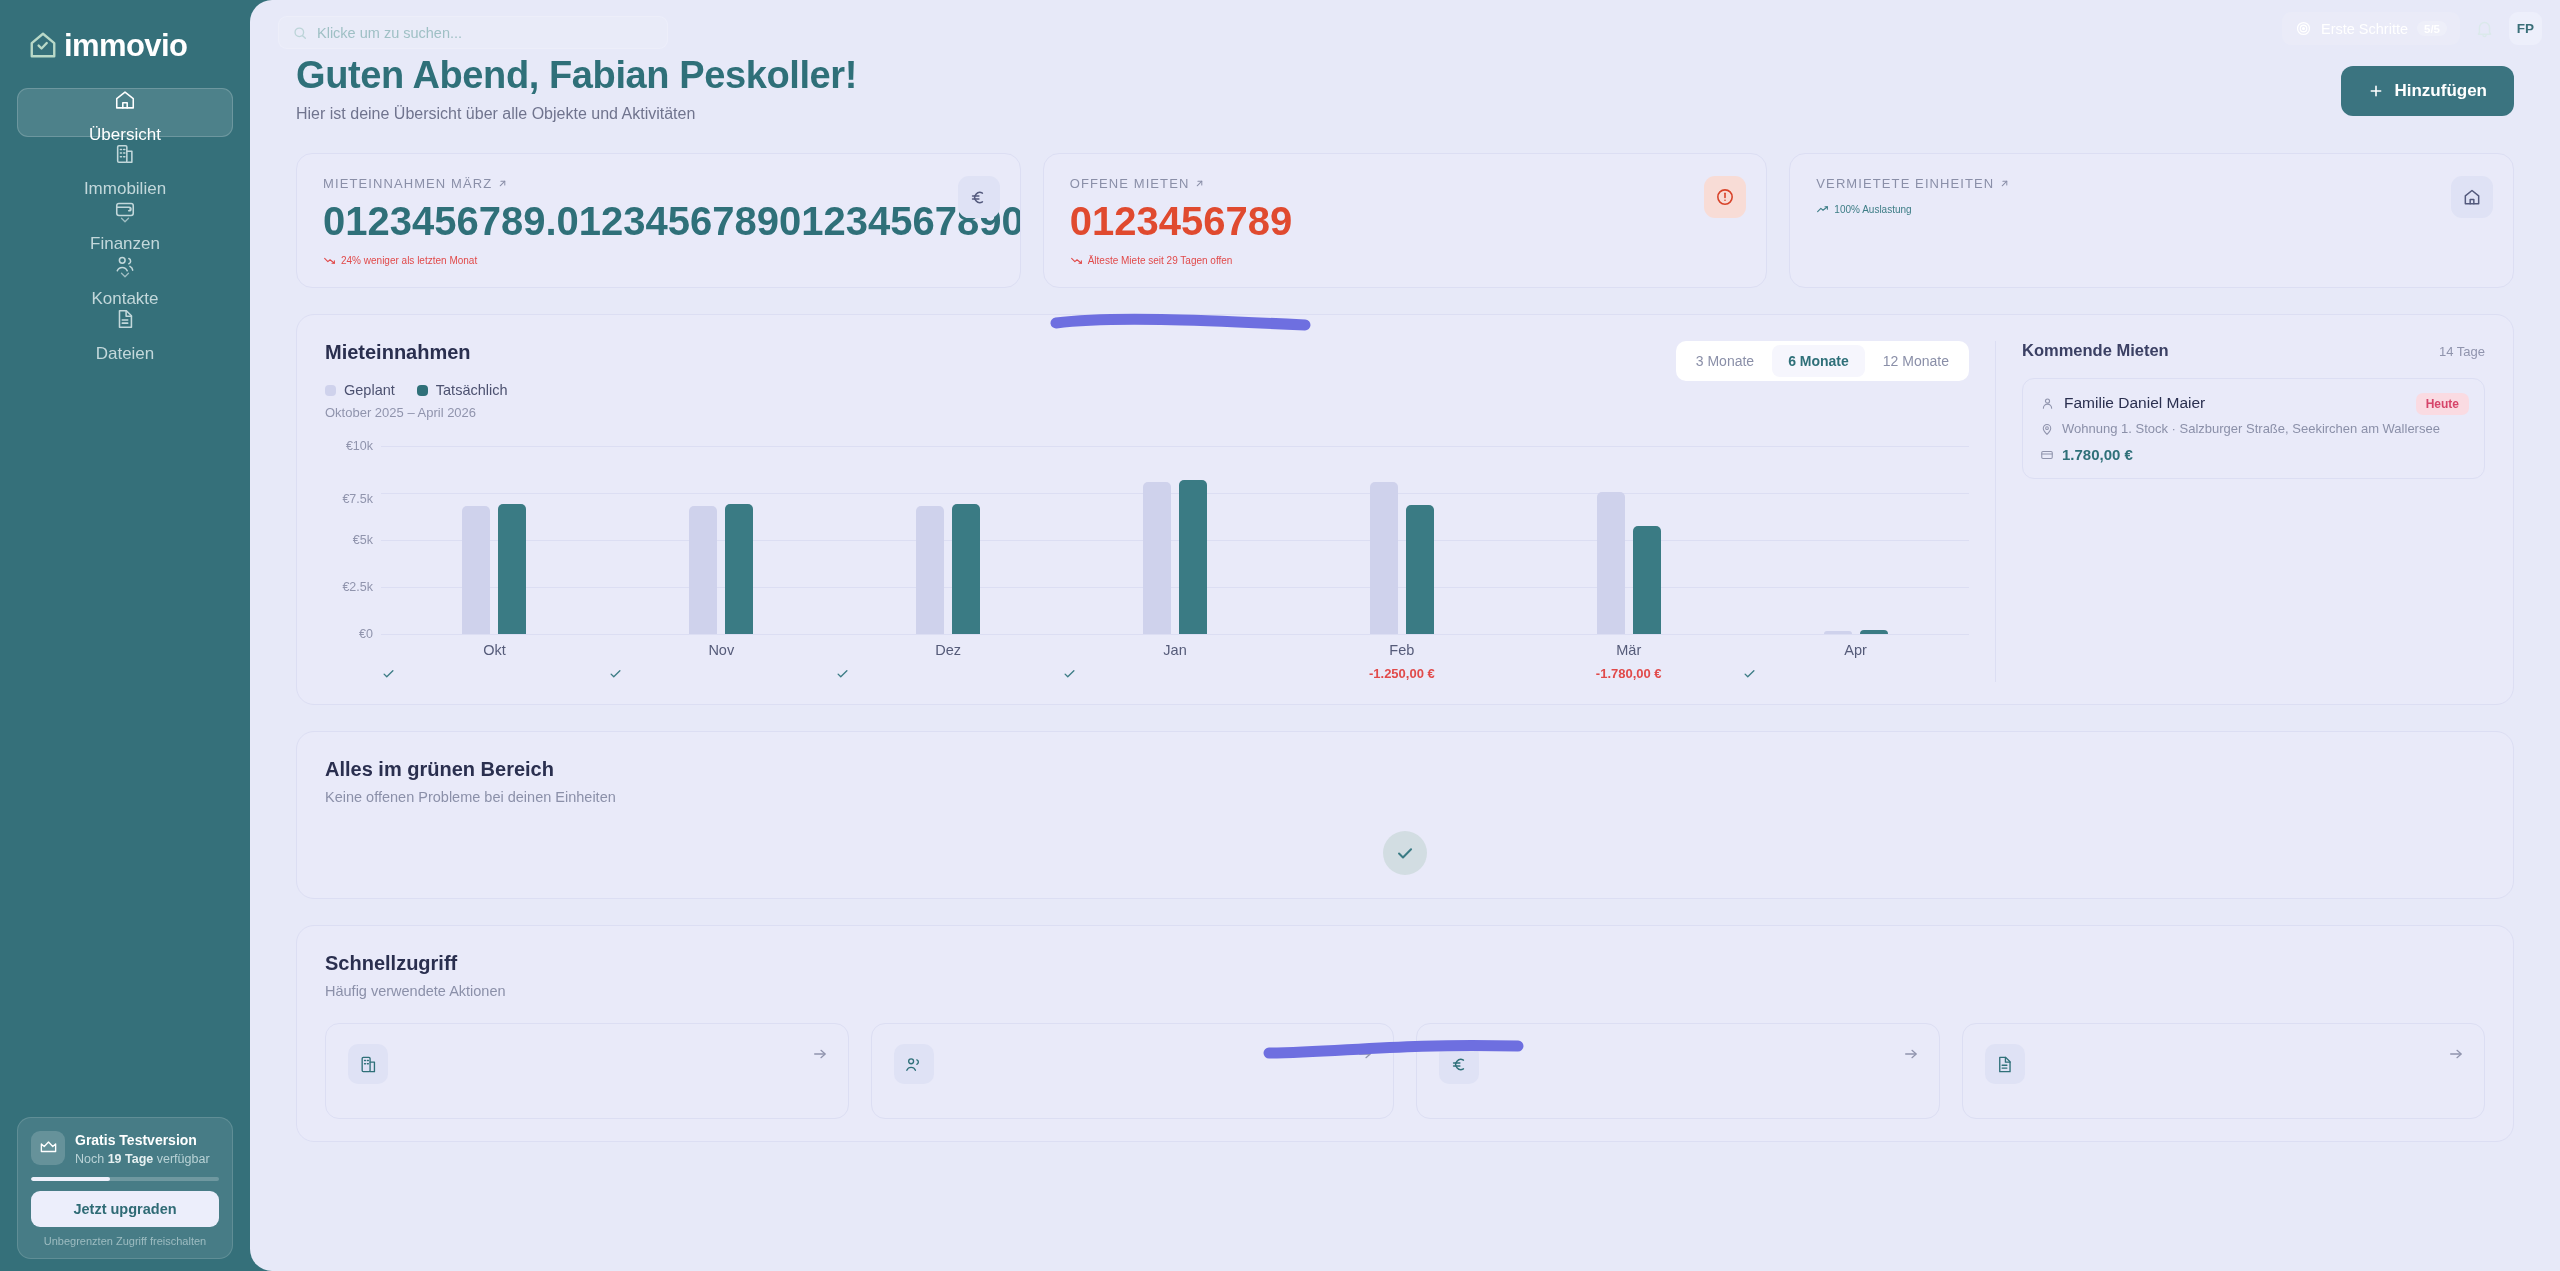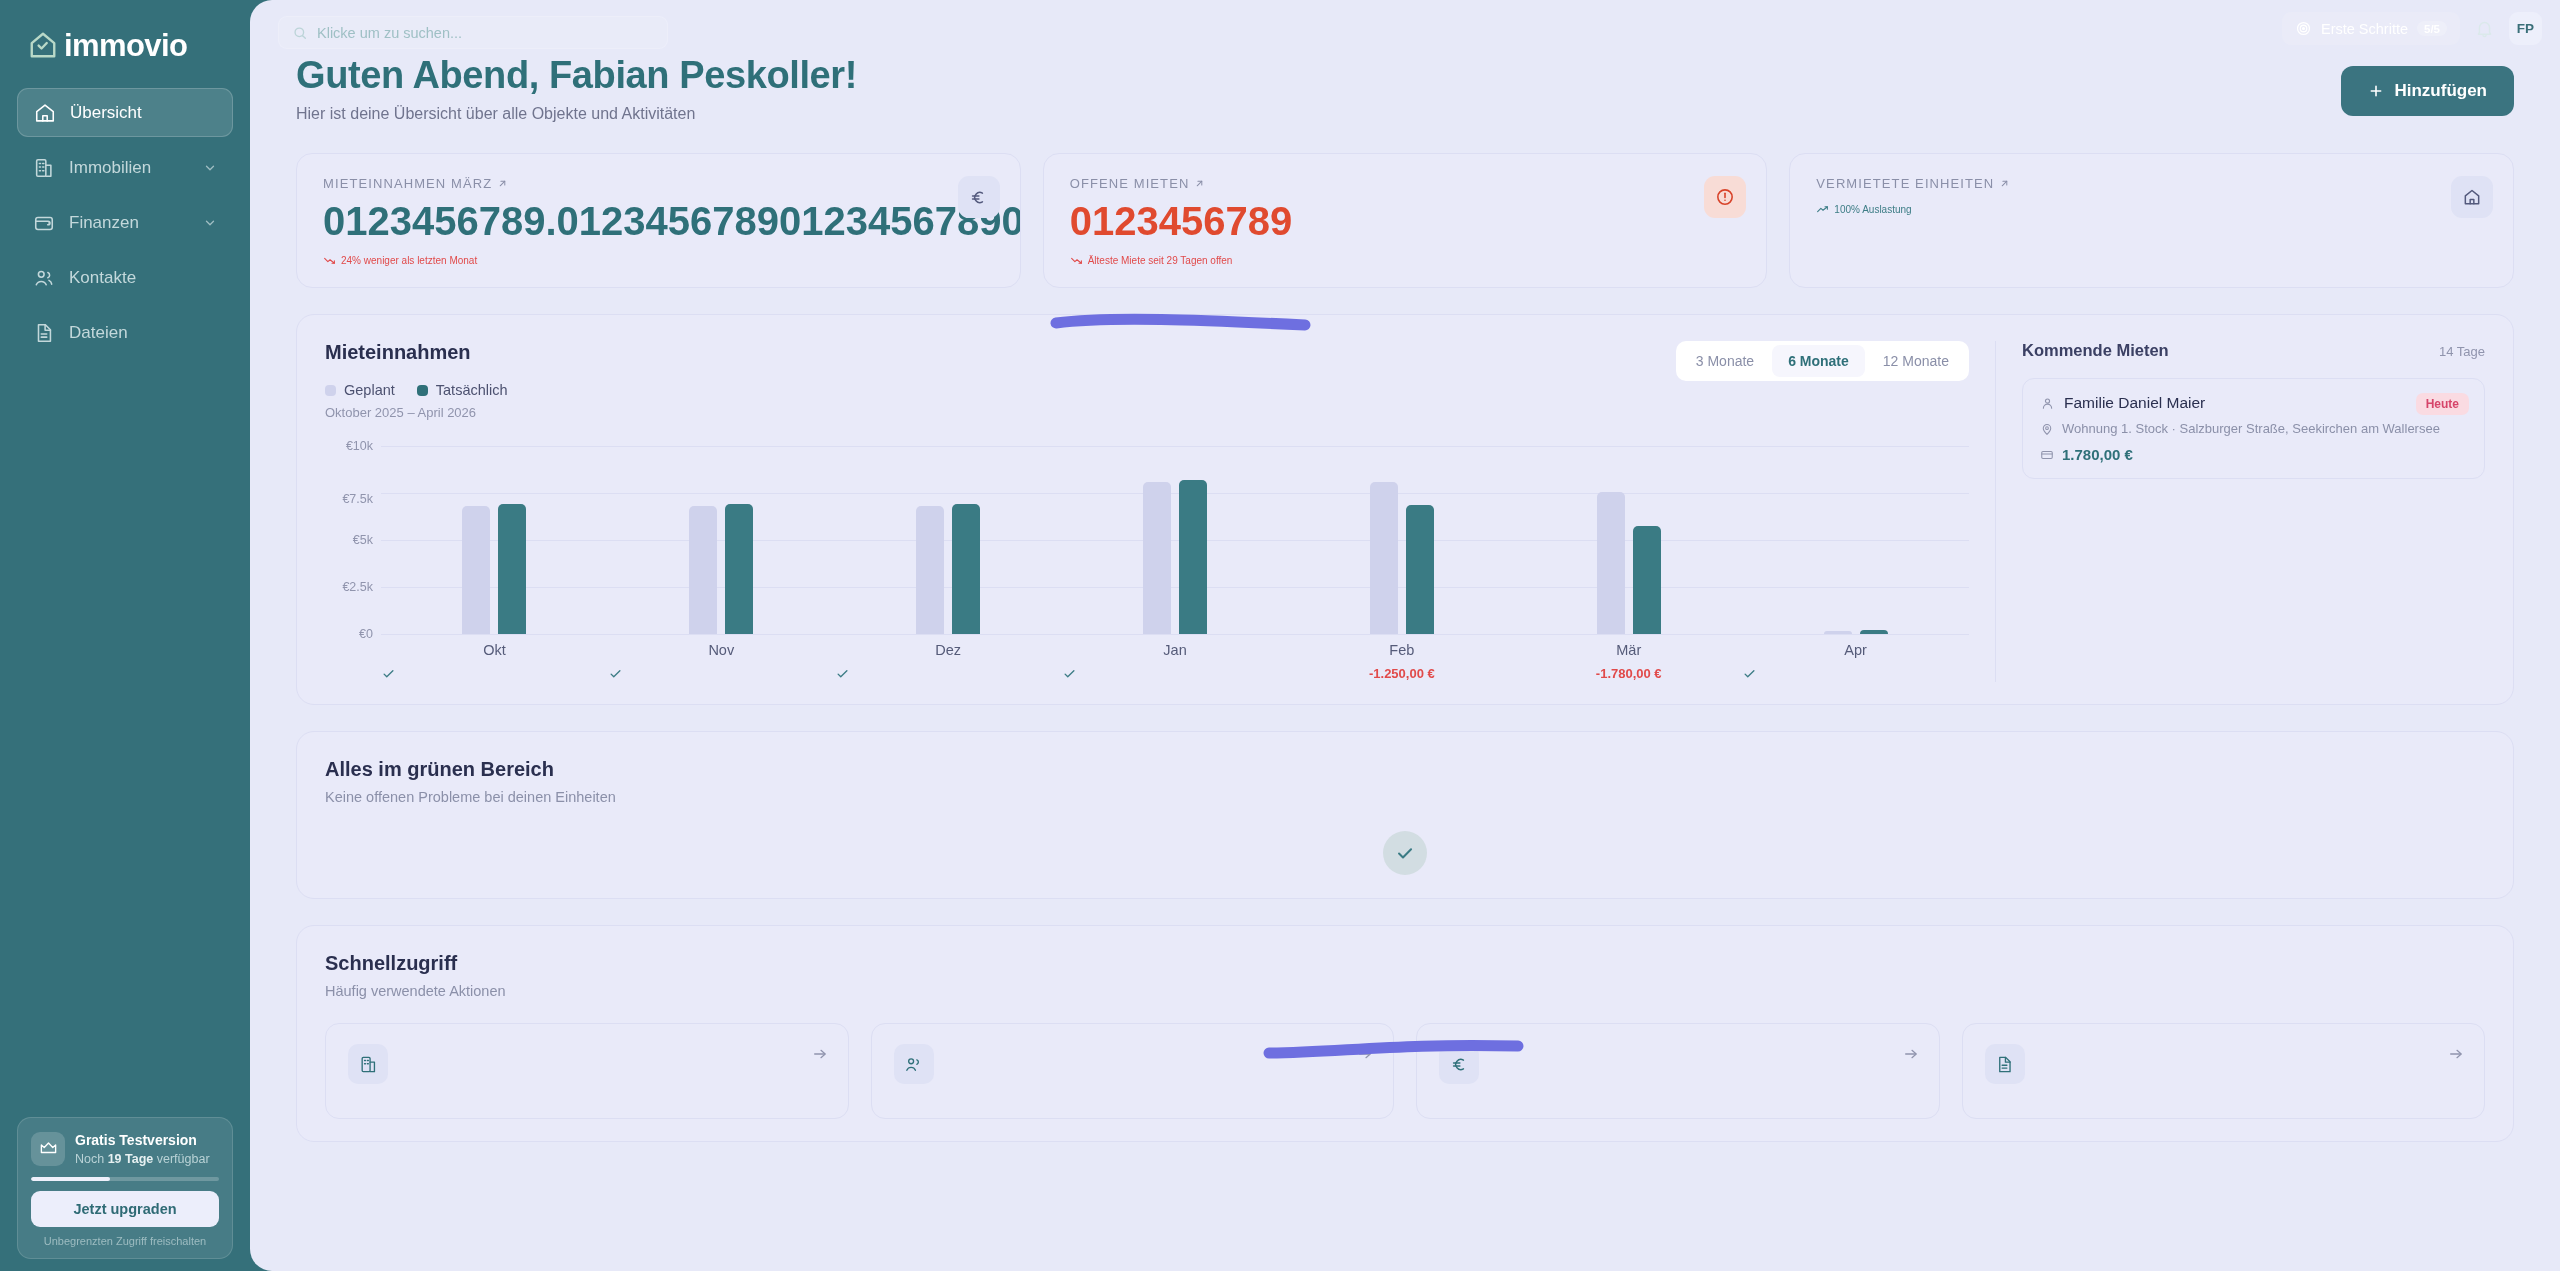--- a/index.html
+++ b/index.html
@@ -27,38 +27,39 @@
   .logo-text {
     font-size: 31px; font-weight: 700; color: #ffffff;
     letter-spacing: -0.6px; line-height: 1;
   }
   .nav { margin-top: 22px; padding: 0 17px; display: flex; flex-direction: column; gap: 6px; }
   .nav-item {
     display: flex; align-items: center; gap: 14px;
     height: 49px; padding: 0 16px; border-radius: 11px;
     color: #c3d8db; font-size: 17px; cursor: pointer;
     position: relative;
+    flex-direction: column;
   }
   .nav-item.active {
     background: rgba(255,255,255,0.12);
     border: 1px solid rgba(255,255,255,0.18);
     color: #ffffff;
   }
   .nav-icon { width: 22px; height: 22px; flex: 0 0 22px; display: block; }
   .nav-label { flex: 1; }
   .chev { width: 14px; height: 14px; opacity: .75; }
 
   
   .trial {
     position: absolute; left: 17px; bottom: 12px; width: 216px;
     background: rgba(255,255,255,0.09);
     border: 1px solid rgba(255,255,255,0.14);
     border-radius: 14px; padding: 13px 13px 11px;
   }
-  .trial-top { display: flex; align-items: center; gap: 10px; }
+  .trial-top { display: flex; align-items: flex-start; gap: 10px; }
   .trial-badge {
     width: 34px; height: 34px; flex: 0 0 34px; border-radius: 9px;
     background: rgba(255,255,255,0.17);
     display: flex; align-items: center; justify-content: center;
   }
   .trial-title { color: #fff; font-size: 14px; font-weight: 700; line-height: 1.3; }
   .trial-sub { color: #b9d2d6; font-size: 12.5px; line-height: 1.3; }
   .trial-sub b { color: #e7f1f2; font-weight: 700; }
   .trial-bar {
     height: 4px; border-radius: 3px; margin: 10px 0 10px;

